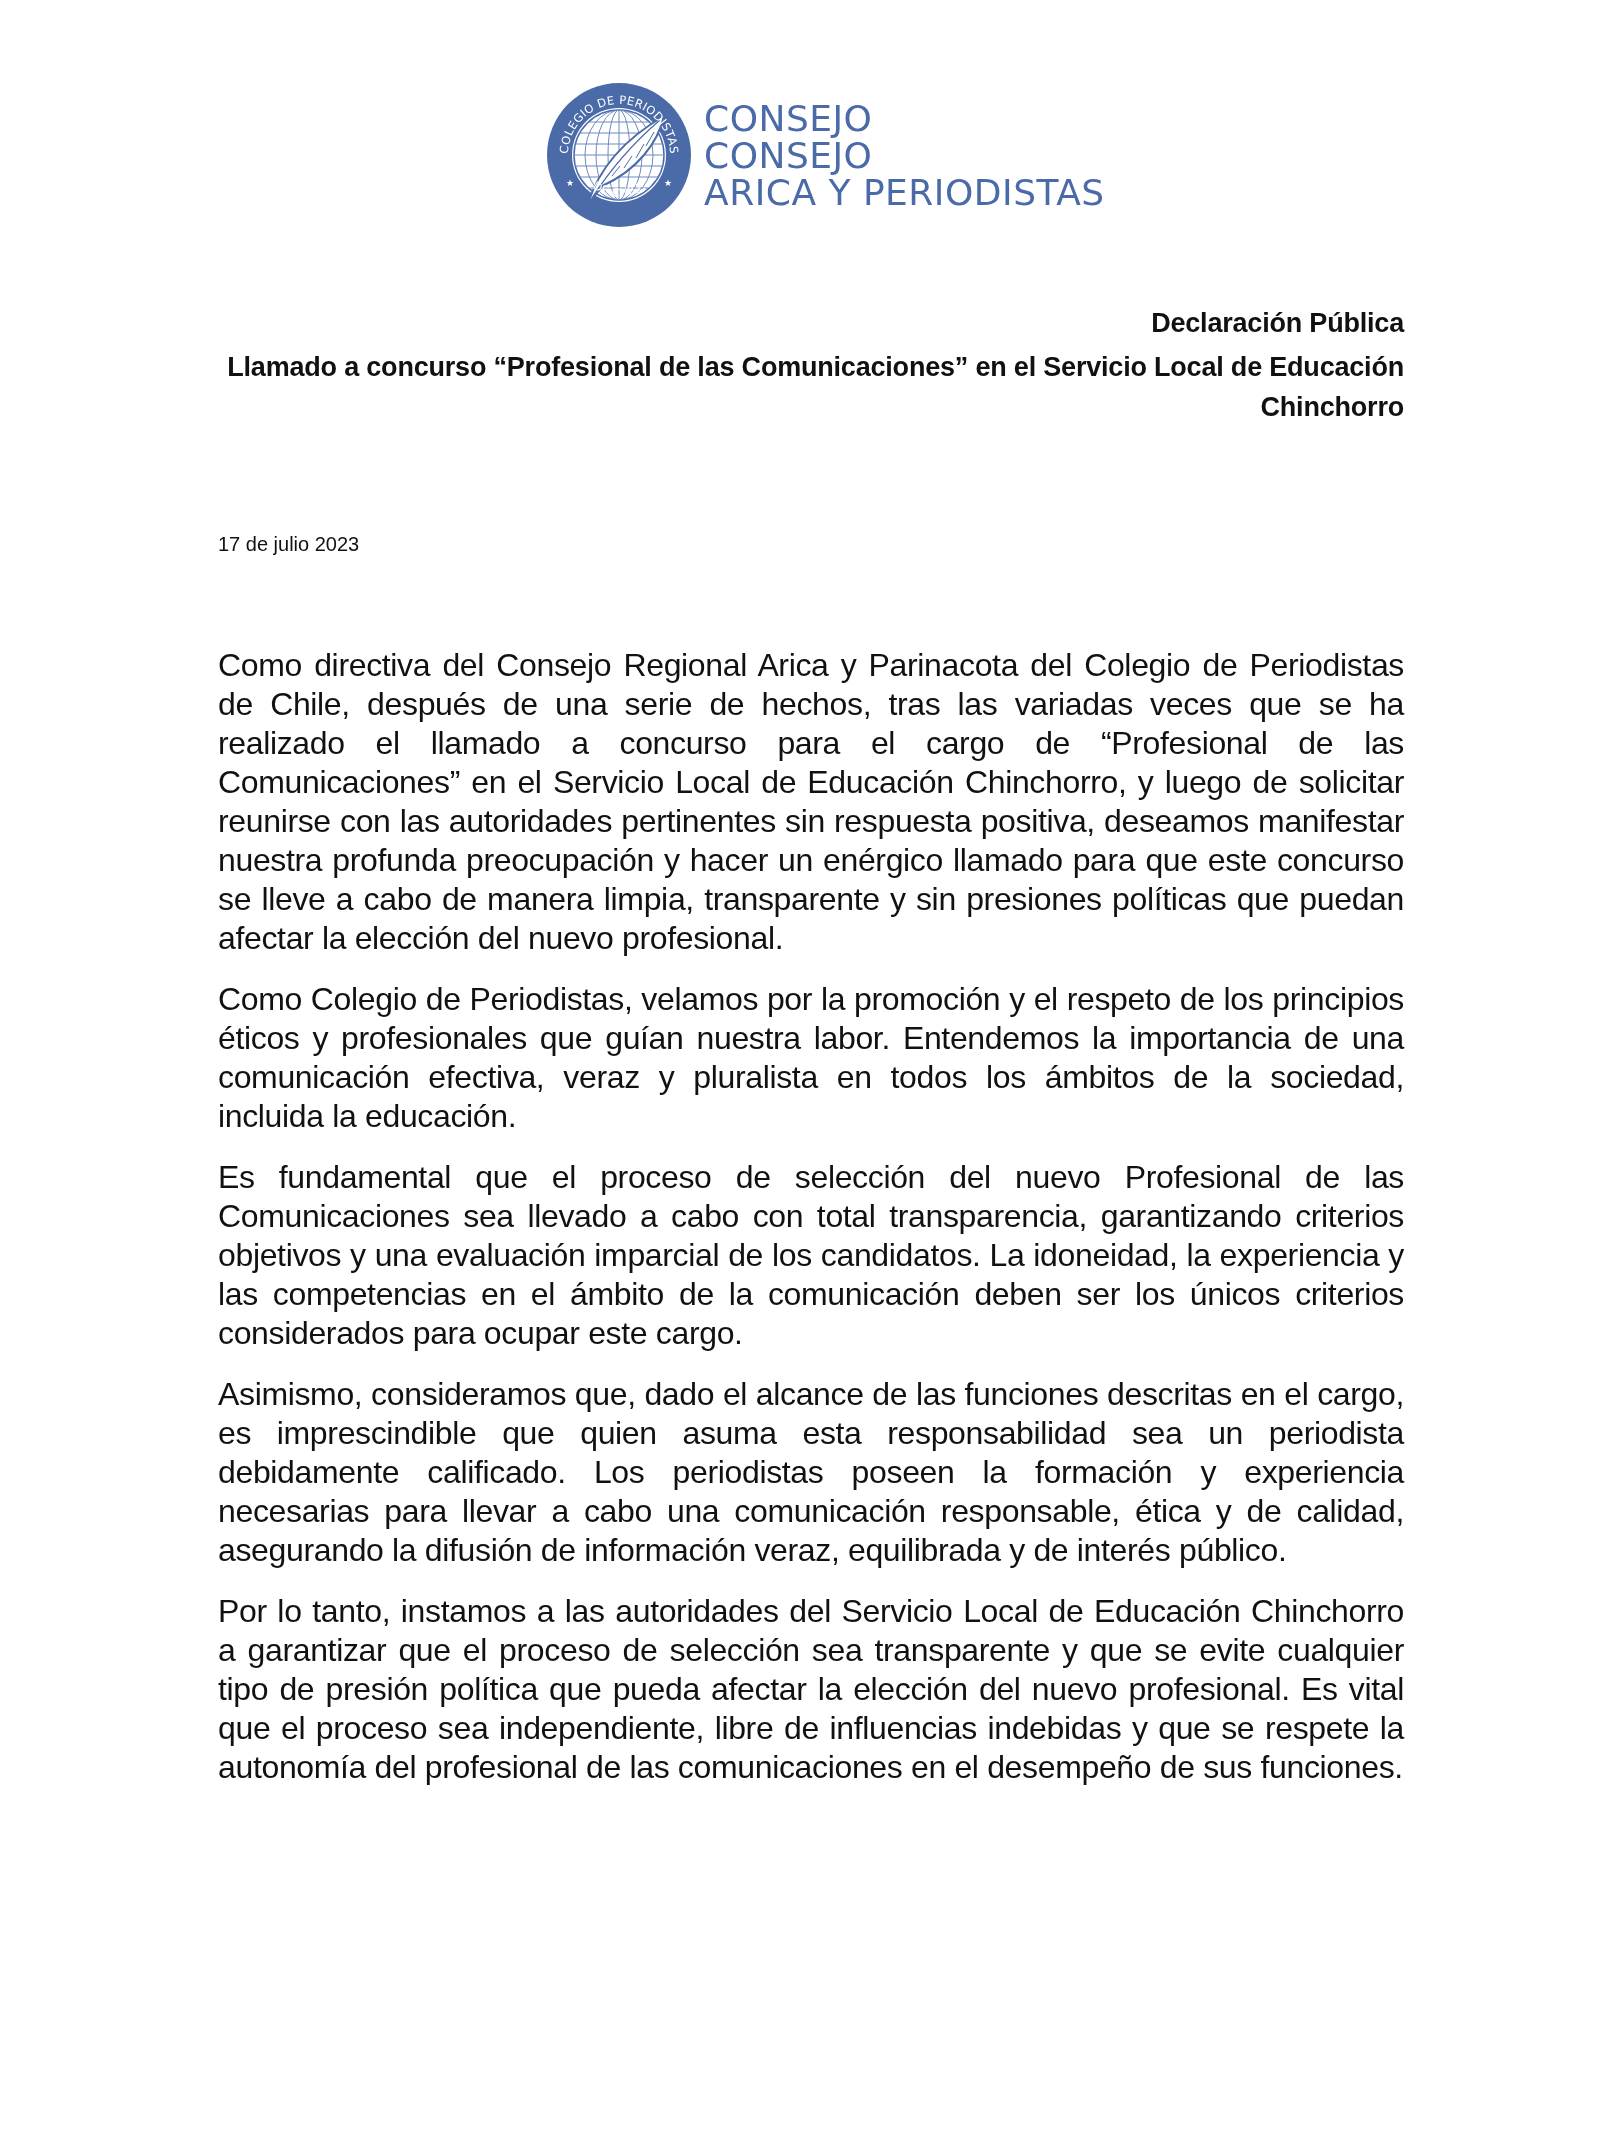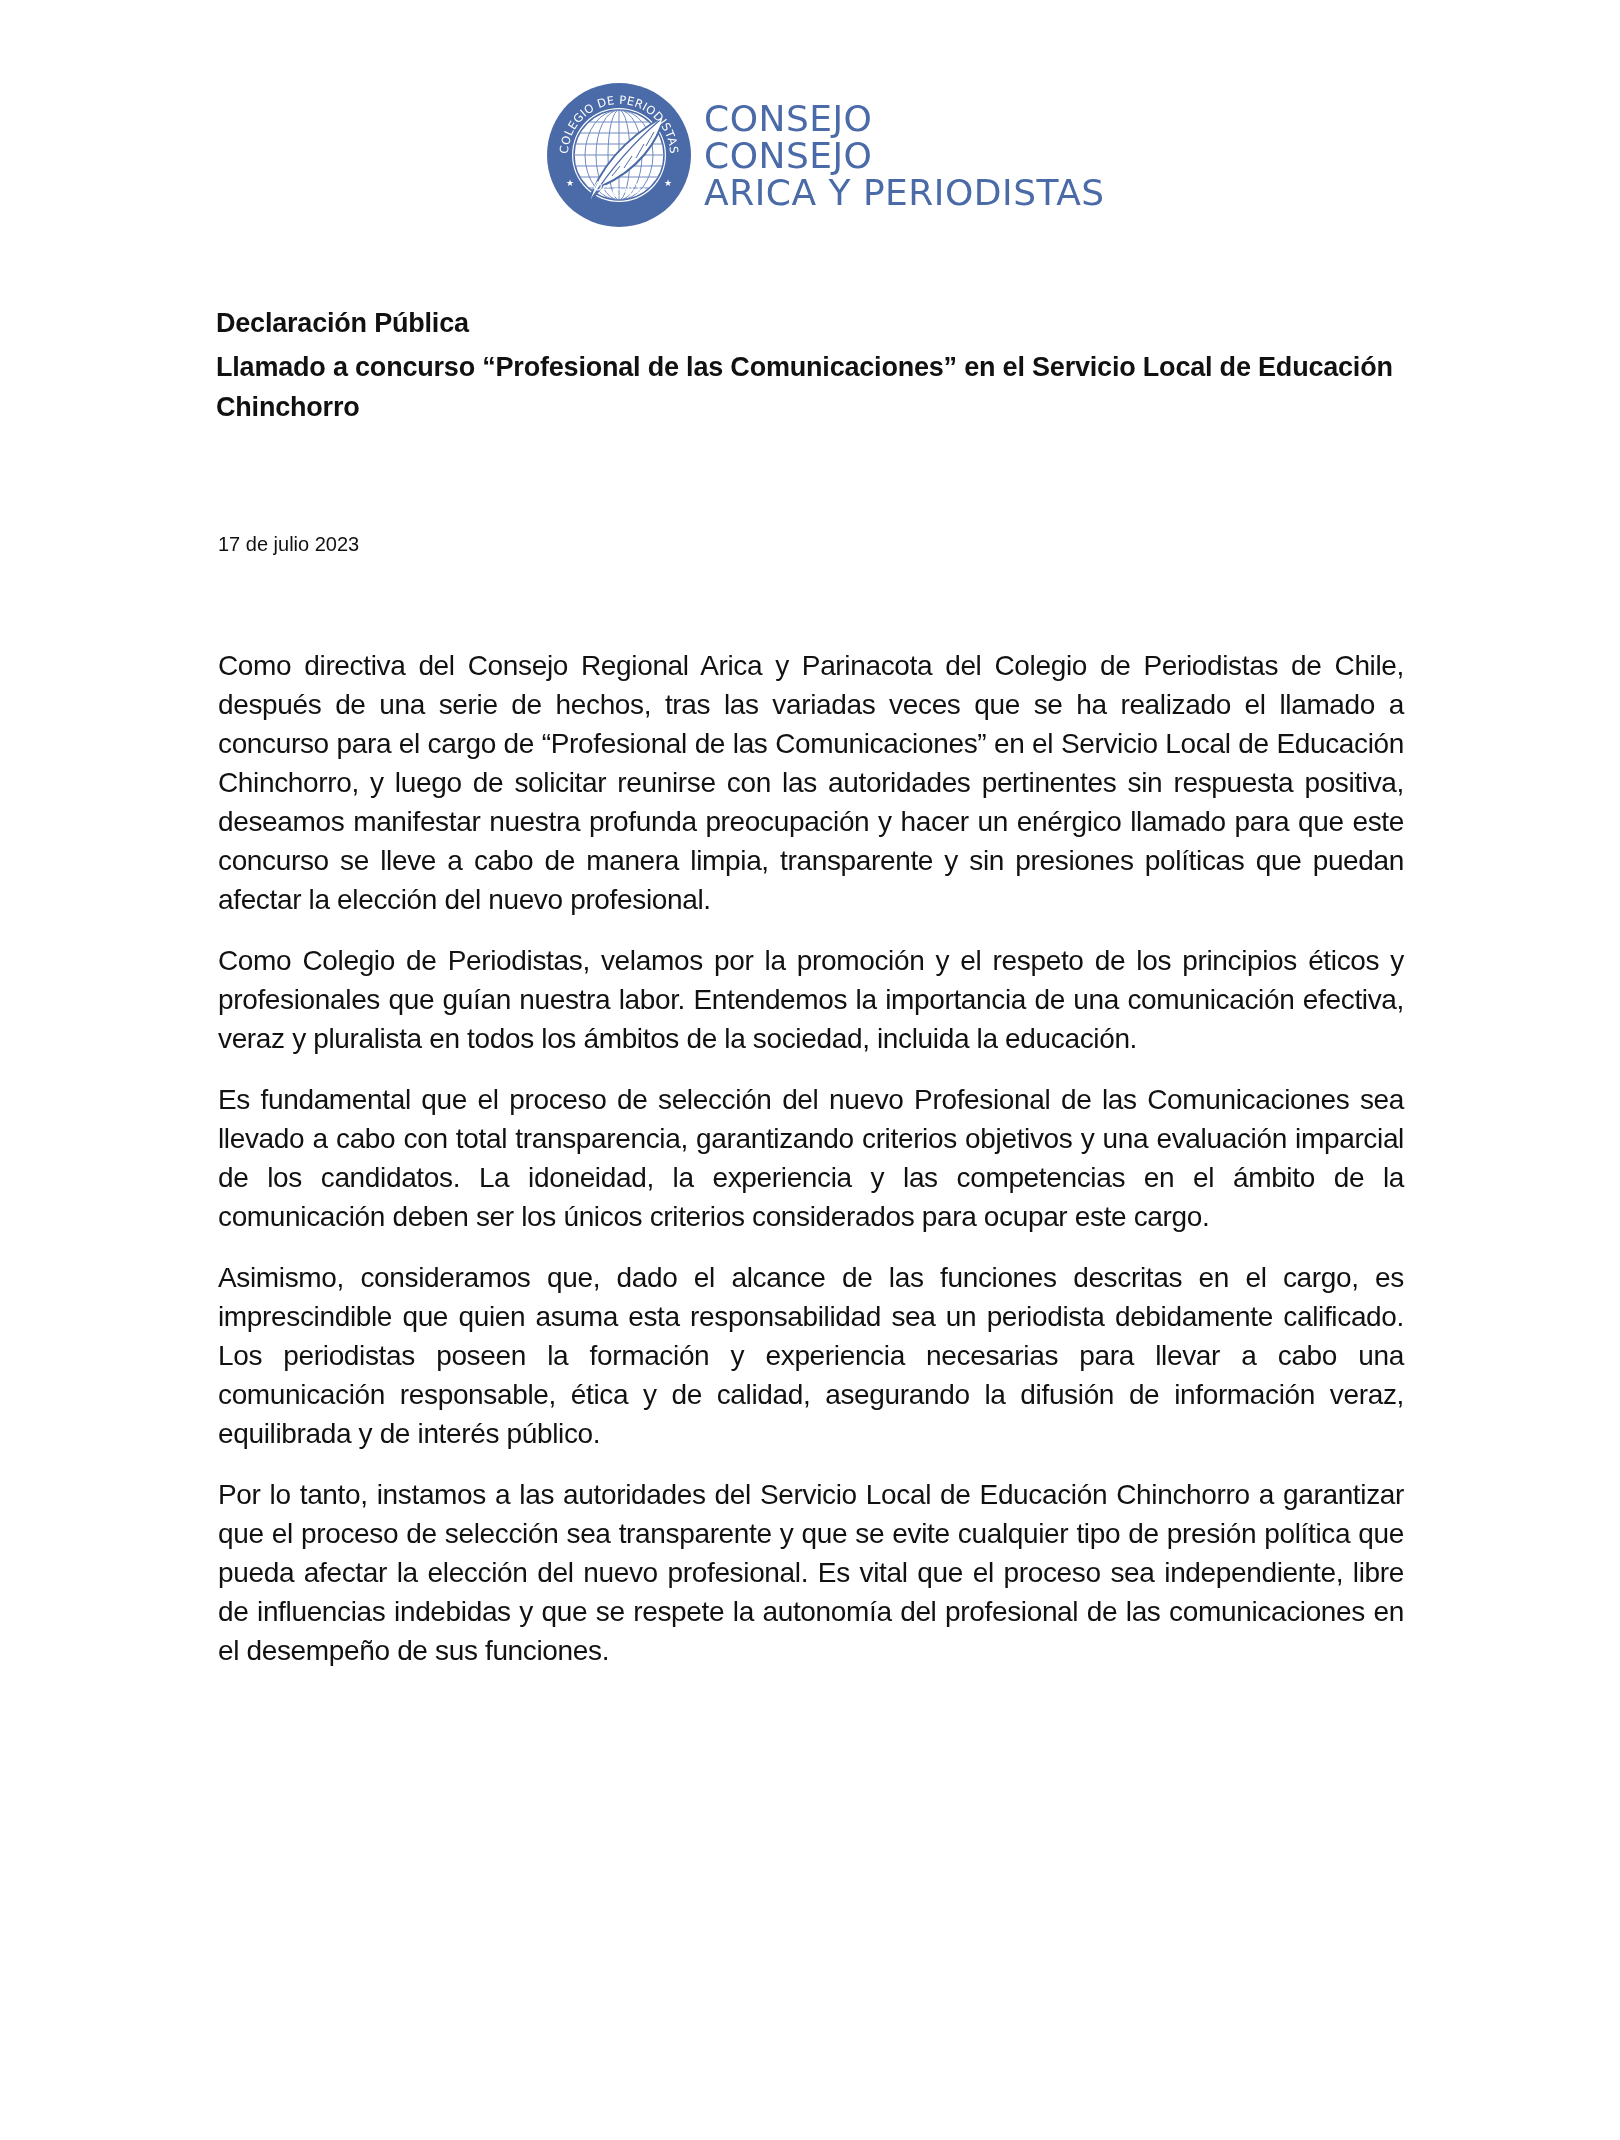--- a/index.html
+++ b/index.html
@@ -42,21 +42,21 @@
     line-height: 37px;
     letter-spacing: 0.5px;
   }
   .logo-text div { white-space: nowrap; }
 
   
   .title {
     position: absolute;
     left: 216px;
     width: 1188px;
-    text-align: left;
+    text-align: right;
     font-weight: bold;
     font-size: 27px;
     line-height: 40px;
     letter-spacing: -0.2px;
   }
   .title-main { top: 303px; }
   .title-sub  { top: 347px; }
 
   
   .date {
@@ -69,21 +69,21 @@
 
   
   .body {
     position: absolute;
     left: 218px;
     top: 646px;
     width: 1186px;
   }
   .para {
     margin: 0 0 22px 0;
-    font-size: 28px;
+    font-size: 32px;
     line-height: 39px;
     text-align: justify;
     letter-spacing: -0.35px;
     word-spacing: 0px;
     hyphens: none;
   }
 </style>
 </head>
 <body>
 

